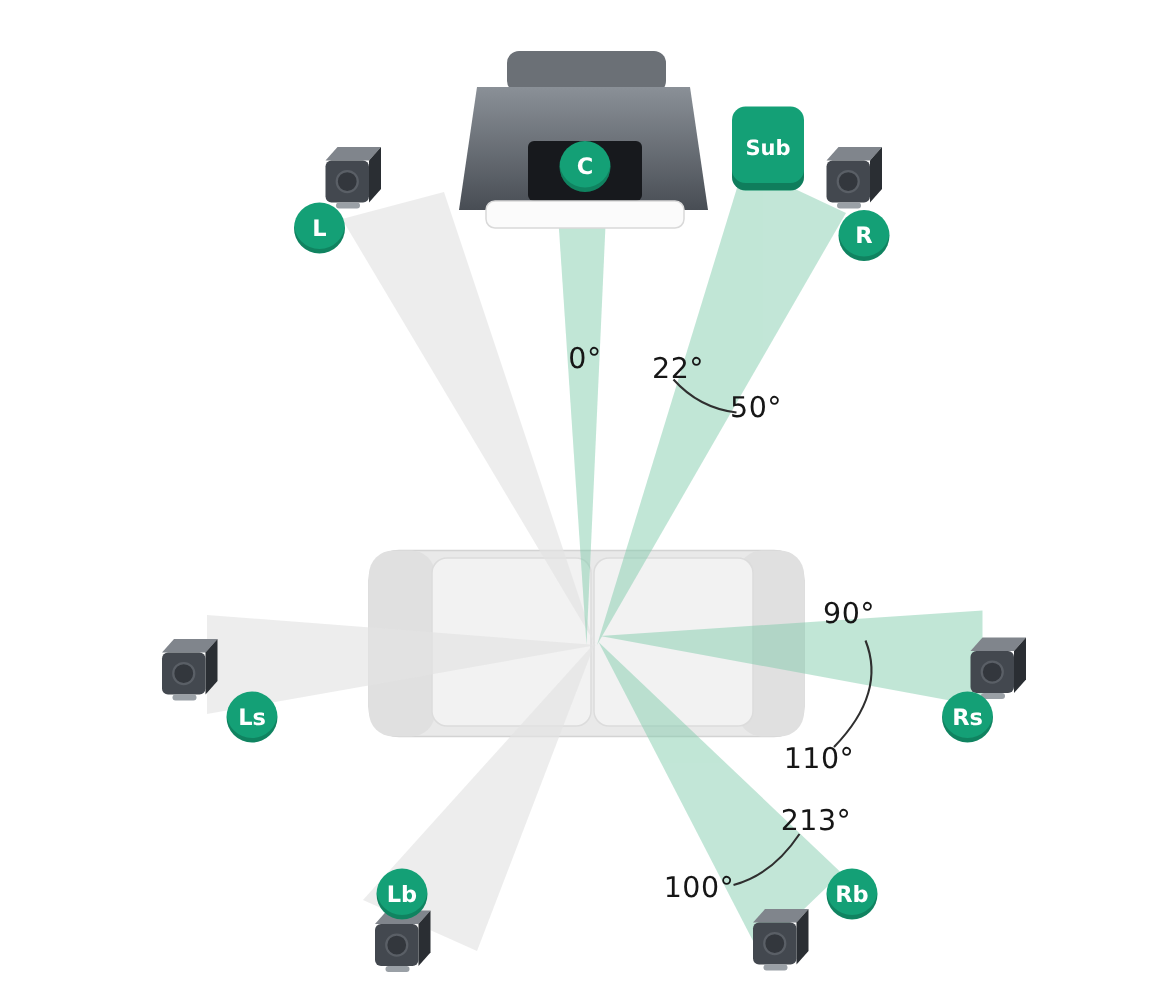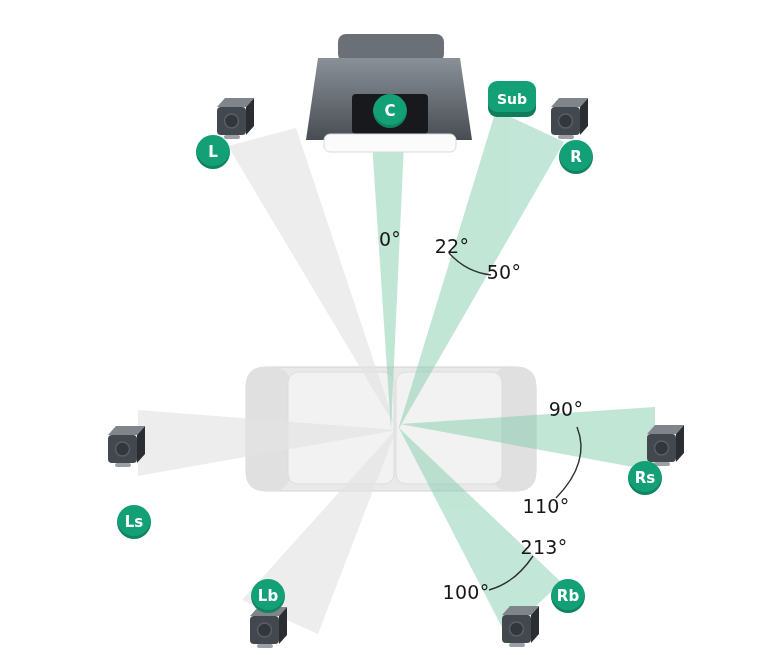--- a/index.html
+++ b/index.html
@@ -17,21 +17,21 @@
     position:absolute;transform:translate(-50%,-50%);
     width:34px;height:34px;border-radius:50%;
     background:var(--green);color:#ffffff;
     font-weight:bold;font-size:15px;line-height:1;
     display:flex;align-items:center;justify-content:center;
     box-shadow:inset 0 -3px 0 rgba(0,0,0,.18);
     z-index:5;
   }
   .sq{
     position:absolute;transform:translate(-50%,-50%);
-    width:48px;height:36px;border-radius:9px;
+    width:48px;height:56px;border-radius:9px;
     background:var(--green);color:#ffffff;
     font-weight:bold;font-size:14px;line-height:1;
     display:flex;align-items:center;justify-content:center;
     box-shadow:inset 0 -5px 0 rgba(0,0,0,.22);
     z-index:5;
   }
   .deg{
     position:absolute;transform:translate(-50%,-50%);
     font-size:19px;color:#161616;letter-spacing:.3px;
     z-index:4;white-space:nowrap;
@@ -96,21 +96,21 @@
       <path d="M 449 253 Q 466 272 491 275"></path>
       <path d="M 577 427 Q 591 462 556 498"></path>
       <path d="M 533 556 Q 515 583 489 590"></path>
     </g>
   </svg>
 
   <div class="bubble" style="left:390px;top:111px;">C</div>
   <div class="sq" style="left:512px;top:99px;">Sub</div>
   <div class="bubble" style="left:213px;top:152px;">L</div>
   <div class="bubble" style="left:576px;top:157px;">R</div>
-  <div class="bubble" style="left:134px;top:478px;margin-top:44px;">Ls</div>
+  <div class="bubble" style="left:168px;top:478px;">Ls</div>
   <div class="bubble" style="left:645px;top:478px;">Rs</div>
   <div class="bubble" style="left:236px;top:596px;margin-left:32px;">Lb</div>
   <div class="bubble" style="left:568px;top:596px;">Rb</div>
 
   <div class="deg" style="left:390px;top:239px;">0°</div>
   <div class="deg" style="left:452px;top:246px;text-align:right;">22°</div>
   <div class="deg" style="left:504px;top:272px;">50°</div>
   <div class="deg" style="left:566px;top:409px;">90°</div>
   <div class="deg" style="left:546px;top:506px;">110°</div>
   <div class="deg" style="left:544px;top:547px;">213°</div>

